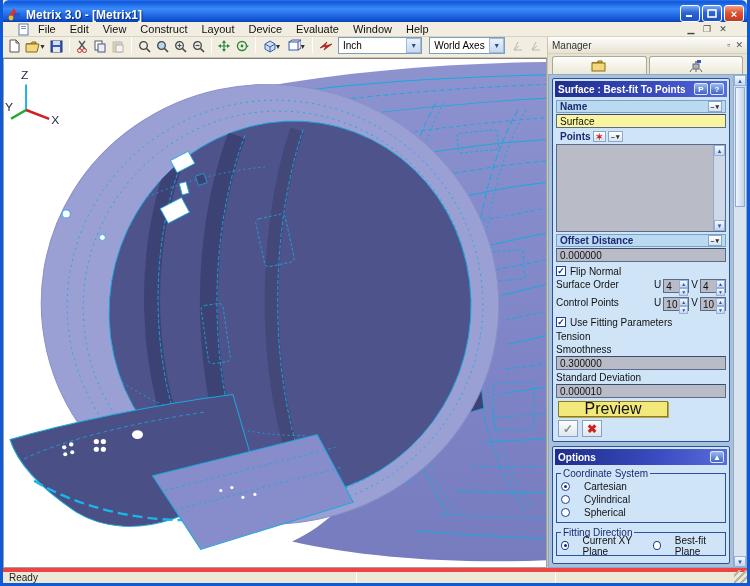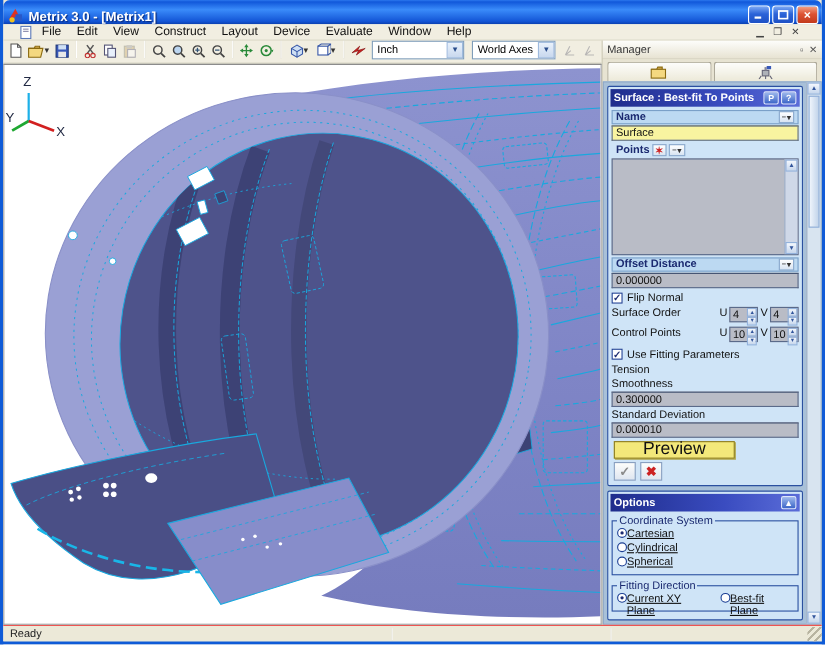--- a/index.html
+++ b/index.html
@@ -82,29 +82,29 @@
     font-size:5px; color:#33569c; display:flex; align-items:center; justify-content:center; }
   .sublbl { font-size:10px; color:#111; margin:2px 0 1px 0; }
   .btn-preview { width:110px; height:16px; background:#f3e87a; border:1px solid #8a7a20;
     font-size:16px; color:#111; display:flex; align-items:center; justify-content:center; margin:3px 0 3px 2px;
     box-shadow:1px 1px 0 #b0a850; }
   .okrow { display:flex; gap:4px; margin:2px 0 1px 2px; }
   .sqbtn { width:20px; height:17px; background:linear-gradient(180deg,#fdfdfb,#dfe6f0); border:1px solid #8aa0c0;
     display:flex; align-items:center; justify-content:center; font-size:12px; font-weight:bold; }
   fieldset { border:1px solid #2b50a0; margin:2px 0 4px 0; padding:1px 4px 3px 4px; }
   legend { font-size:10px; color:#1b2a70; padding:0 2px; }
-  .radio { display:flex; gap:0; height:13px; font-size:10px; color:#111;text-decoration:underline; }
+  .radio { display:flex; align-items:center; gap:14px; height:13px; font-size:10px; color:#111; }
   .rdot { width:9px; height:9px; border-radius:50%; background:#fff; border:1px solid #1c3f94; position:relative; }
   .rdot.sel::after { content:""; position:absolute; left:2px; top:2px; width:3px; height:3px; border-radius:50%; background:#1b2a70; }
   .mgr-sb { width:13px; flex:0 0 13px; background:#d8e4f0; border-left:1px solid #98a8c0;
     display:flex; flex-direction:column; }
   .mgr-sb .thumb { flex:0 0 120px; background:linear-gradient(90deg,#f0f5fc,#c2d4ea); border:1px solid #8cacd8; margin:1px; }
   .mgr-sb .spacer { flex:1; }
   
-  .statusbar { height:15px; flex:0 0 15px; background:#ece9d8; border-top:1px solid #ef4444; display:flex; align-items:center;
+  .statusbar { height:15px; flex:0 0 15px; background:#ece9d8; border-top:4px solid #ef4444; display:flex; align-items:flex-end;
     font-size:10px; color:#222;gap:44px; }
   .statusbar .cell { padding:0 6px; }
   .statusbar .sep { width:1px; height:11px; background:#c9c5b2; border-right:1px solid #fff; }
   .grip { margin-left:auto; width:13px; height:13px;
     background:repeating-linear-gradient(135deg,transparent 0 3px,#b8b4a0 3px 5px); }
   svg text { font-family:"Liberation Sans",sans-serif; }
 </style>
 </head>
 <body>
 

